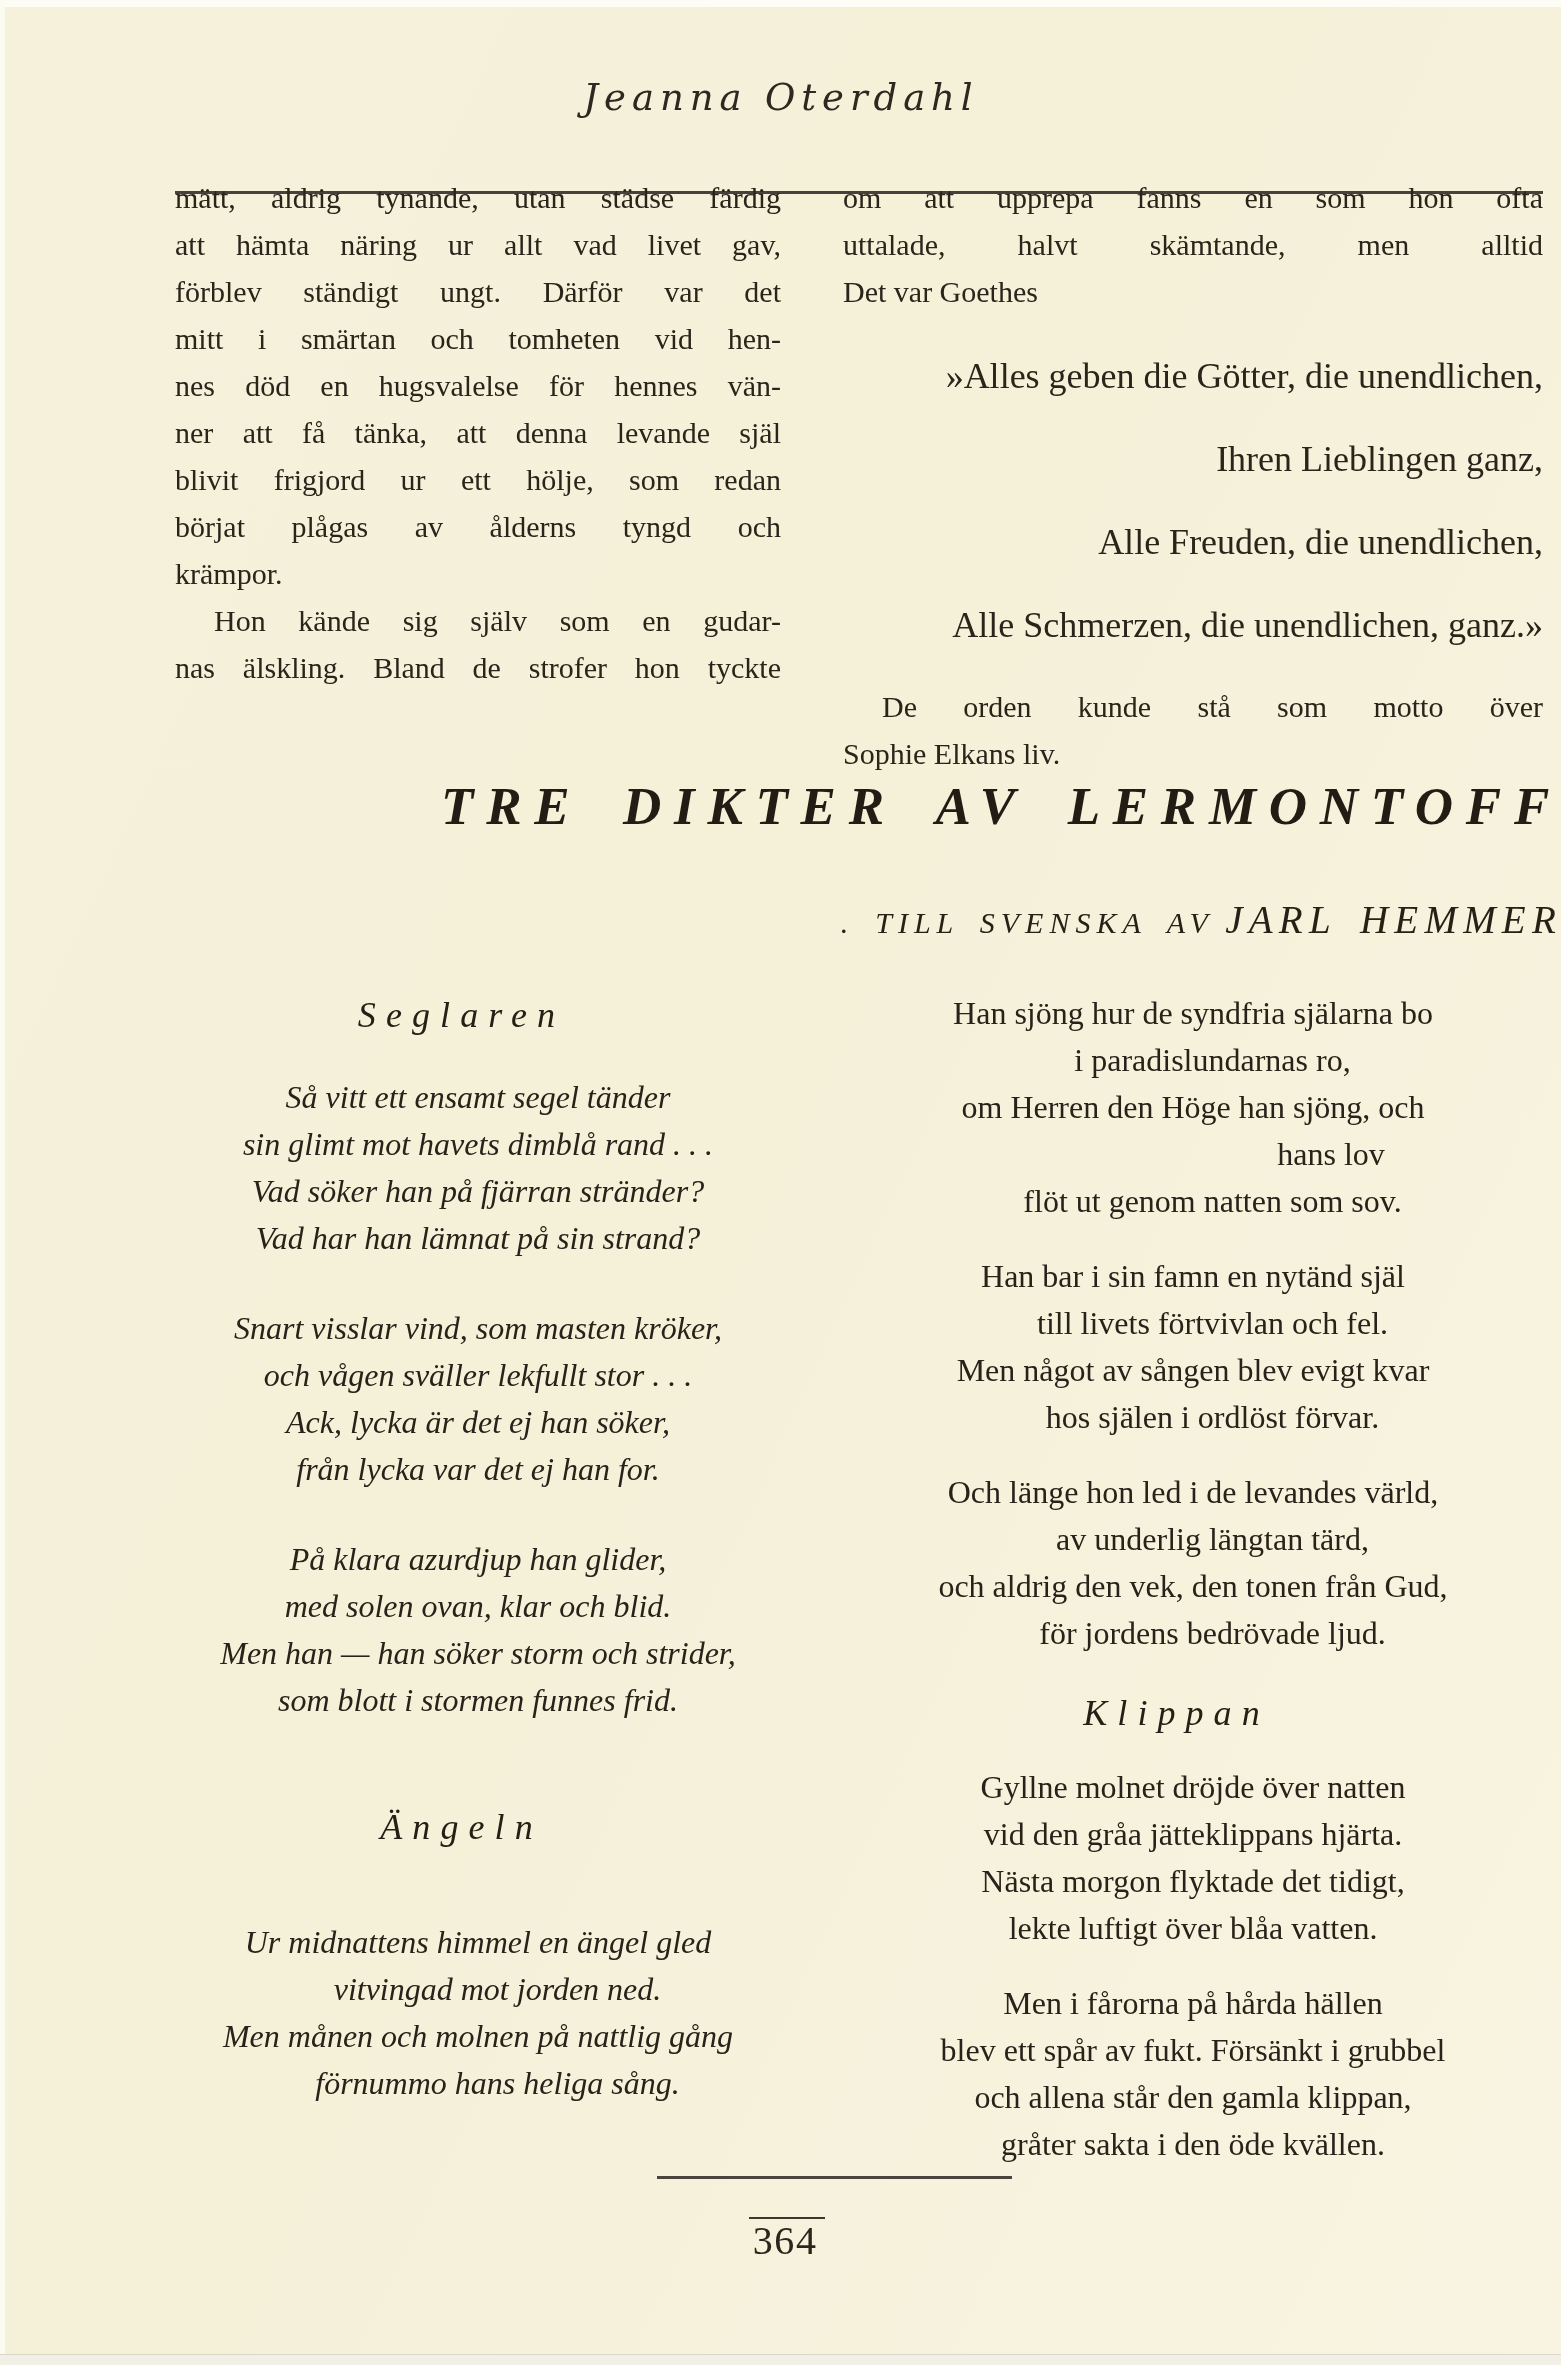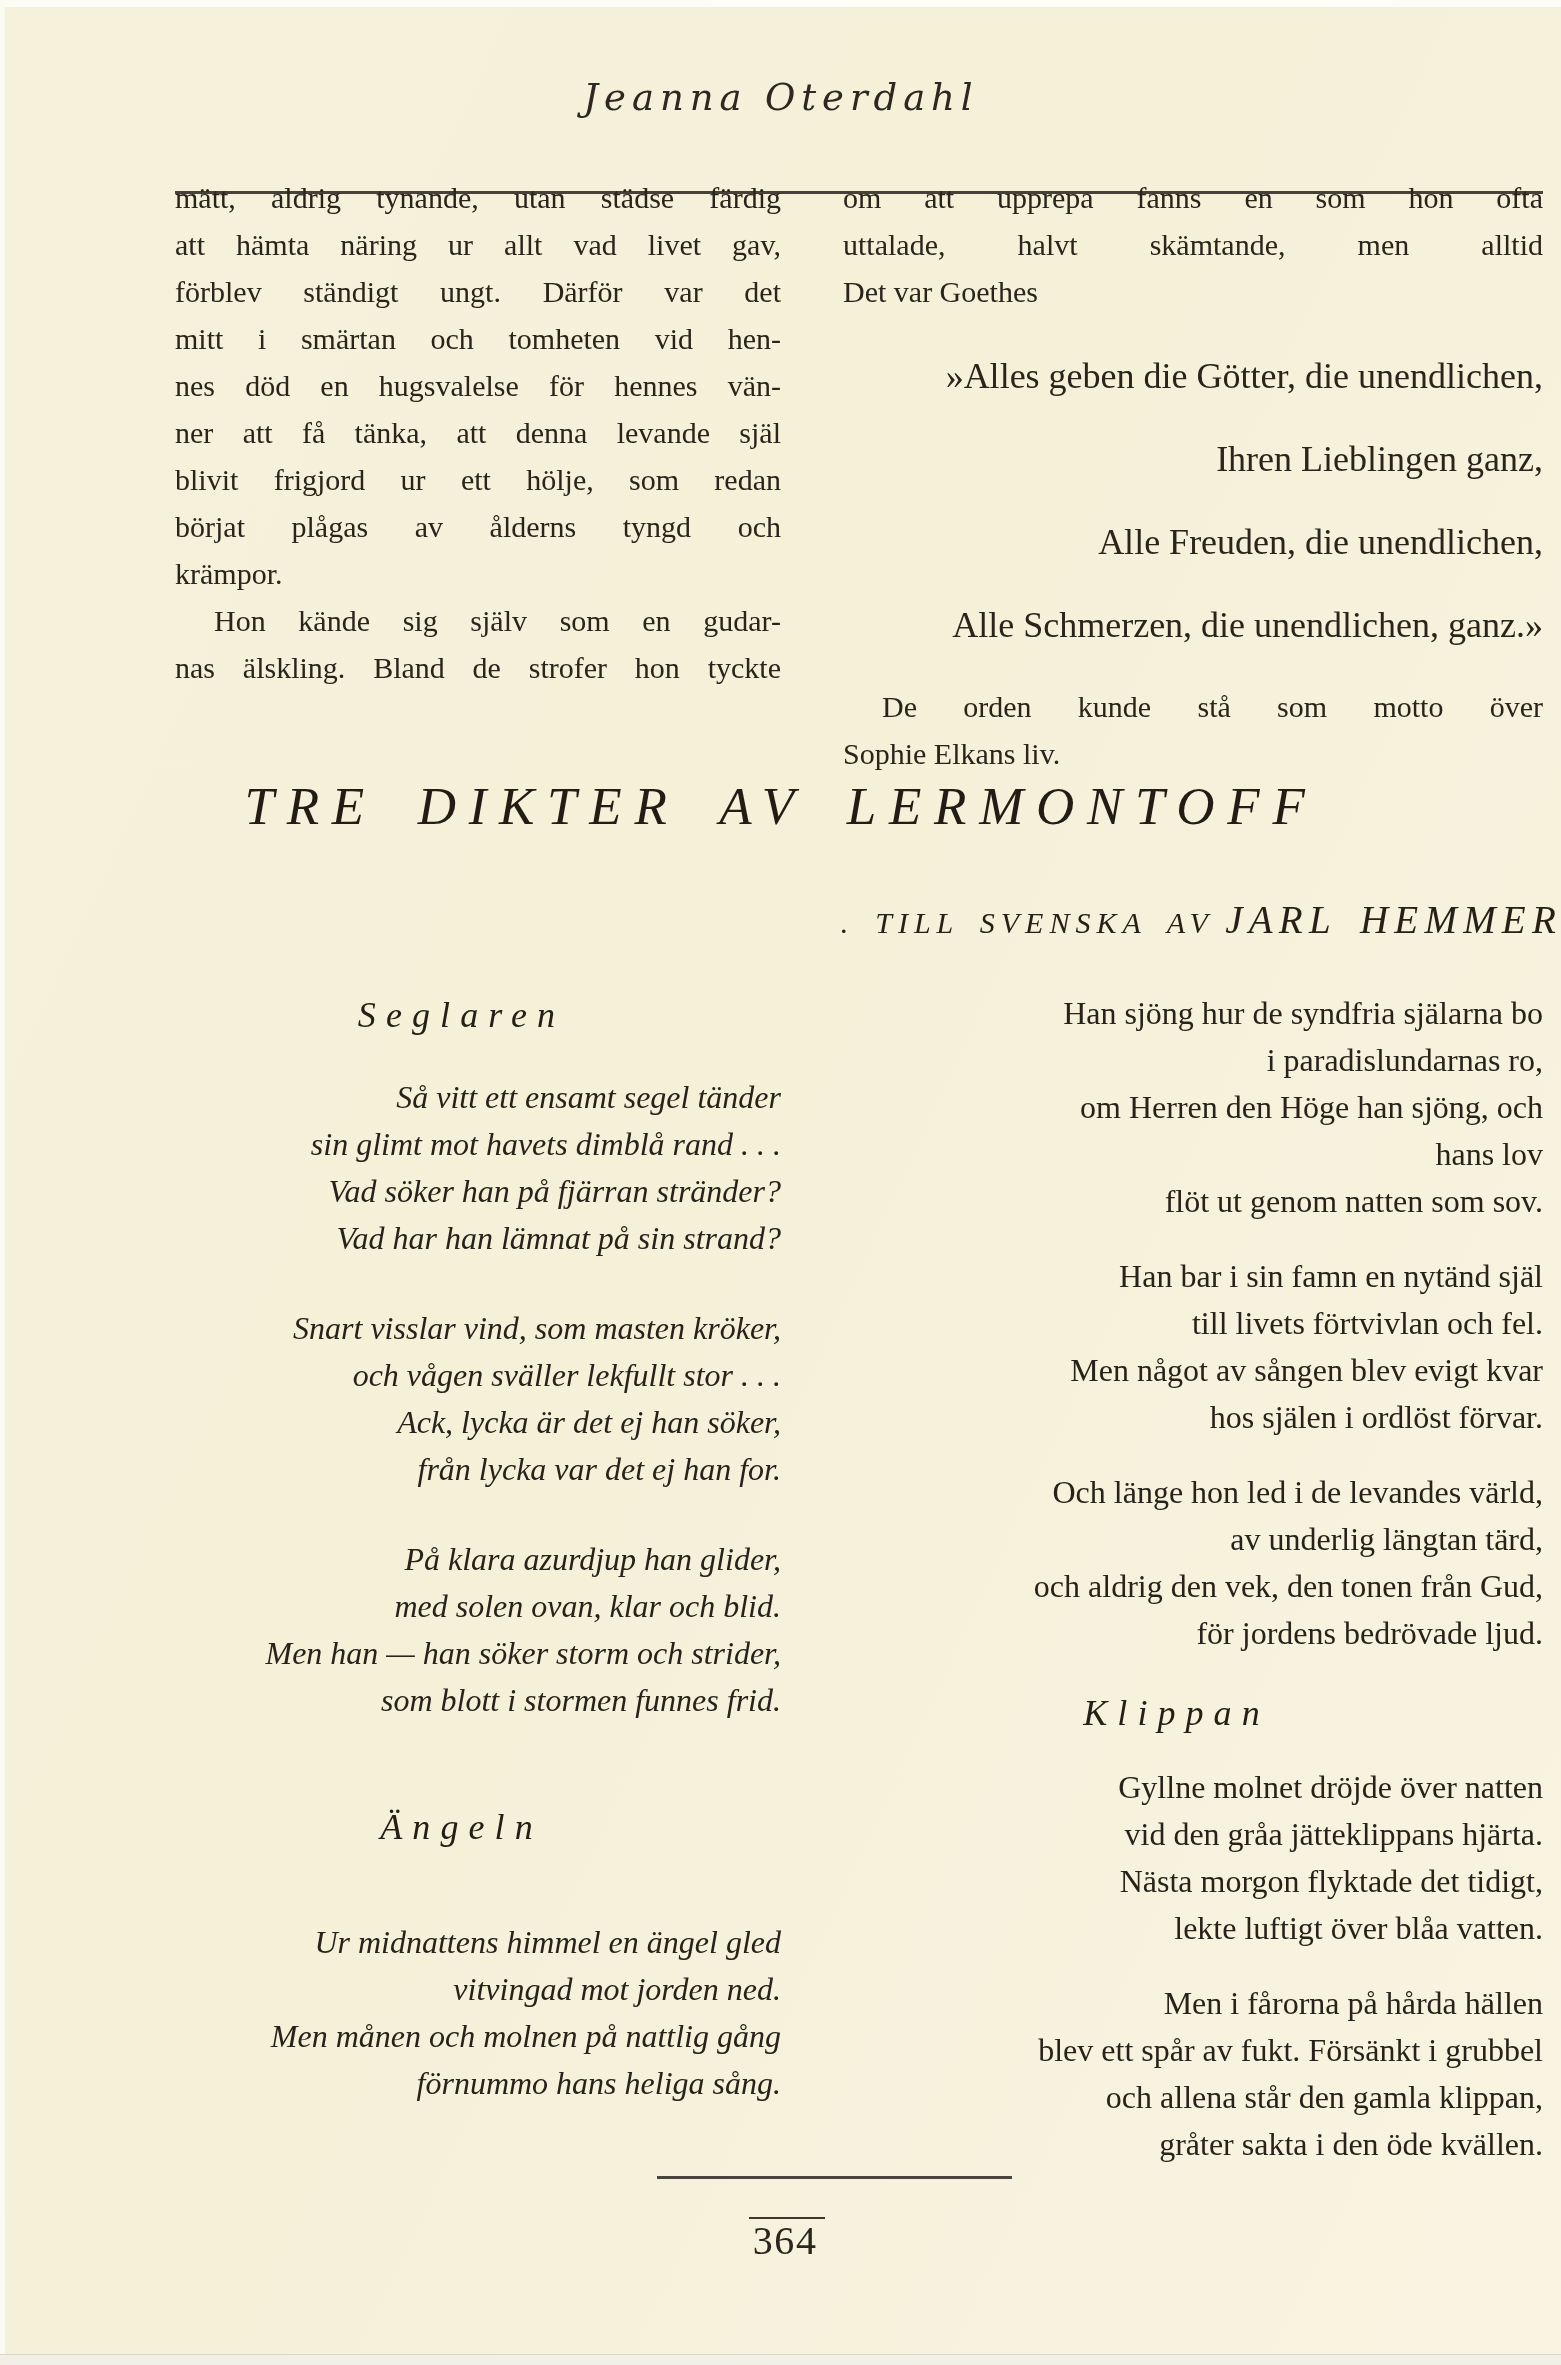--- a/index.html
+++ b/index.html
@@ -29,39 +29,39 @@
     font-size:30px;line-height:47px;color:#2a241b;
     text-align:justify;text-align-last:justify;
   }
   .intro .pline.last{text-align-last:left;}
 
   .gquote{margin-top:30px;margin-left:10px;}
   .gquote .pline{font-size:36px;line-height:43px;text-align:right;color:#2a241b;margin-top:40px;}
   .closing{margin-top:36px;}
 
   .title{
-    position:absolute;top:776px;left:0;width:100%;margin:0;text-align:center;
-    font-style:italic;font-weight:400;font-size:53px;color:#221d14;
+    position:absolute;top:776px;left:0;width:100%;margin:0;text-align:right;
+    font-style:italic;font-weight:700;font-size:53px;color:#221d14;
     letter-spacing:0.24em;word-spacing:0.28em;white-space:nowrap;
   }
   .subtitle{
     position:absolute;top:897px;left:0;width:100%;text-align:right;
     font-style:italic;color:#262116;white-space:nowrap;
   }
   .sub-small{font-size:30px;letter-spacing:0.20em;word-spacing:0.25em;}
   .sub-large{font-size:39px;letter-spacing:0.16em;word-spacing:0.2em;margin-left:8.2px;}
 
   .poems-row{top:982px;}
   .poem-heading{
     text-align:center;font-style:italic;font-size:36px;color:#252016;
     letter-spacing:0.28em;margin:11.5px 33px 38px 0;
   }
   .h-angeln{margin-top:82px;margin-bottom:71px;}
   .h-klippan{margin-top:35px;margin-bottom:30px;}
-  .poem .pline{font-size:32px;line-height:47px;color:#28221a;text-align:right;}
+  .poem .pline{font-size:32px;line-height:47px;color:#28221a;text-align:center;}
   .col-left .stanza{margin-bottom:43px;font-style:italic;}
   .col-right .poem-first{margin-top:8.2px;}
   .col-right .stanza{margin-bottom:28px;}
 
   .footer-rule{position:absolute;top:2176px;left:657px;width:355px;height:2.5px;background:#4a453e;}
   .pagenum-block{position:absolute;top:2207px;left:0;width:100%;text-align:center;}
   .pagenum-rule{display:inline-block;width:76px;border-top:2.5px solid #3c372f;margin-left:11.5px;}
   .pagenum{font-size:40px;line-height:35px;color:#2b261d;letter-spacing:1.6px;margin-left:8.2px;}
 </style>
 </head>

